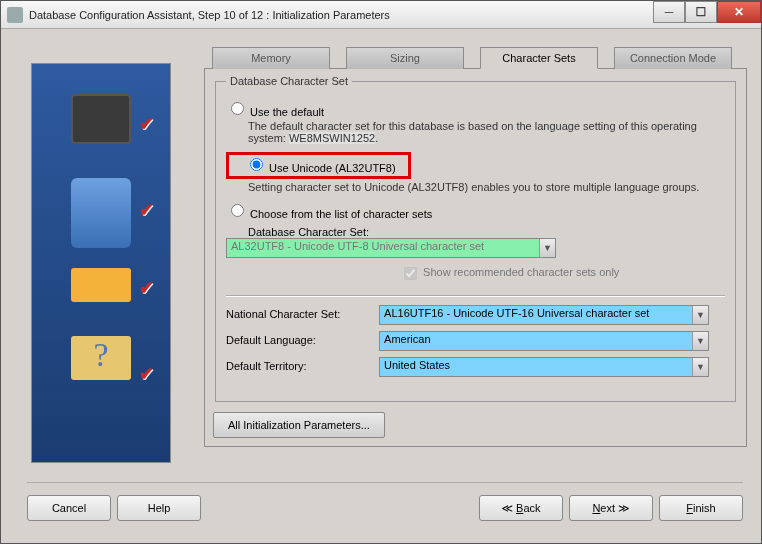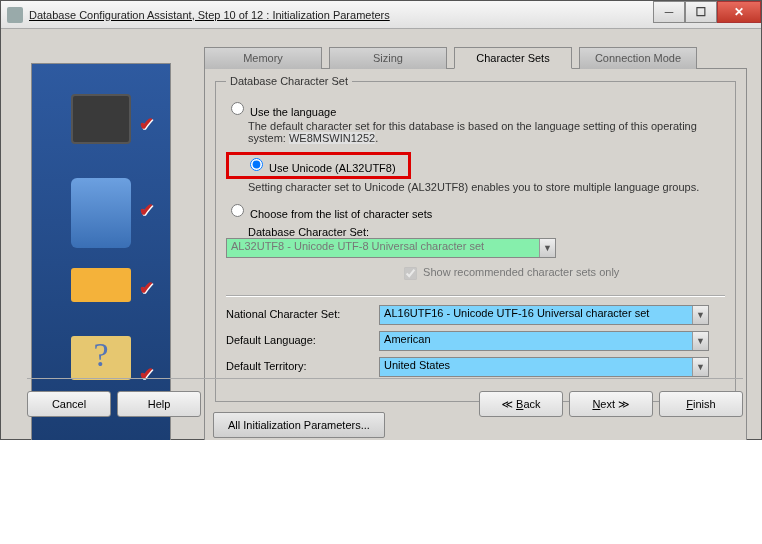--- a/index.html
+++ b/index.html
@@ -1,29 +1,29 @@
 <!DOCTYPE html>
 <html><head>
 <meta charset="utf-8">
 <style>
   * { box-sizing: border-box; font-family: Tahoma, sans-serif; font-size: 11px; }
   body { margin: 0; background: #fff; }
-  .window { width: 762px; height: 440px; background: #d6d3ce; border: 1px solid #555; position: relative; text-decoration: underline; }
+  .window { width: 762px; height: 544px; background: #d6d3ce; border: 1px solid #555; position: relative; }
   .titlebar { height: 28px; background: linear-gradient(#f8f8f8,#e1e1e1); border-bottom: 1px solid #aaa; display: flex; align-items: center; padding-left: 6px; color: #222; }
   .titlebar .title-icon { width: 16px; height: 16px; margin-right: 6px; background: #9aa; border-radius: 2px; }
   .win-controls { position: absolute; right: 0; top: 0; display: flex; }
   .win-btn { width: 32px; height: 22px; border: 1px solid #888; background: linear-gradient(#f4f4f4,#d8d8d8); display:flex;align-items:center;justify-content:center;font-weight:bold;font-size:12px;color:#444; }
   .win-btn.close { background: linear-gradient(#e86a5d,#c0392b); color:#fff; border-color:#a33; width:44px; }
   .content { position: absolute; top: 38px; left: 8px; right: 8px; bottom: 8px; background: #d6d3ce; }
   .sidebar { position:absolute; left:22px; top:24px; width:140px; height:400px; background: linear-gradient(#2e5aa0,#1a3c70); border:1px solid #8a8a8a; }
   .sidebar .decor { width:60px; height:50px; margin:18px auto 0; background: rgba(255,255,255,0.25); border-radius:4px; }
   .sidebar .q { font-size:34px;color:#5575b5;text-align:center;margin-top:4px;font-family:serif;}
   .side-check { position:absolute; left:130px; width:24px;height:20px;font-size:18px;color:#c62828;font-weight:bold;text-shadow:1px 1px #fff;}
   .panel-area { position:absolute; left:195px; top:8px; right:6px; }
-  .tabs { display:flex; gap:7px; margin-left:0; }
+  .tabs { display:flex; gap:16px; margin-left:8px; }
   .tab { padding:4px 0; width:118px; text-align:center; border:1px solid #8c8c8c; border-bottom:none; background:linear-gradient(#d4d4d4,#bababa); color:#555; }
   .tab.active { background:#d6d3ce; color:#000; border-bottom:1px solid #d6d3ce; position:relative; z-index:2;}
   .tabbody { border:1px solid #8c8c8c; background:#d6d3ce; padding:6px 8px 8px; margin-top:-1px;}
   fieldset.charset { border:1px solid #999; padding:8px 10px 18px; position:relative; }
   fieldset.charset > legend { padding:0 4px; color:#333;margin-top:13px; }
   .radio-row { margin:4px 0 2px; }
   .radio-row label { vertical-align:middle; }
   .desc { color:#333; margin:2px 0 8px 22px; }
   .highlight { display:inline-block; padding-right:6px; }
   .highlight-wrap { border:3px solid #d00; display:inline-block; padding:0 6px 2px 16px; }
@@ -80,21 +80,21 @@
         <div class="tab active">Character Sets</div>
         <div class="tab">Connection Mode</div>
       </div>
 
       <div class="tabbody">
         <fieldset class="charset">
           <legend>Database Character Set</legend>
 
           <div class="radio-row">
             <input type="radio" name="cs" style="">
-            <label>Use the language</label>
+            <label>Use the default</label>
           </div>
           <div class="desc">
             <span>The default character set for this database is based on the language setting of this operating system: </span><span style="background:#e0e0e0;">WE8MSWIN1252</span><span>.</span>
           </div>
 
           <div class="radio-row">
             <span class="highlight-wrap">
               <input type="radio" name="cs" checked="" style="">
               <label class="highlight">Use Unicode (AL32UTF8)</label>
             </span>

